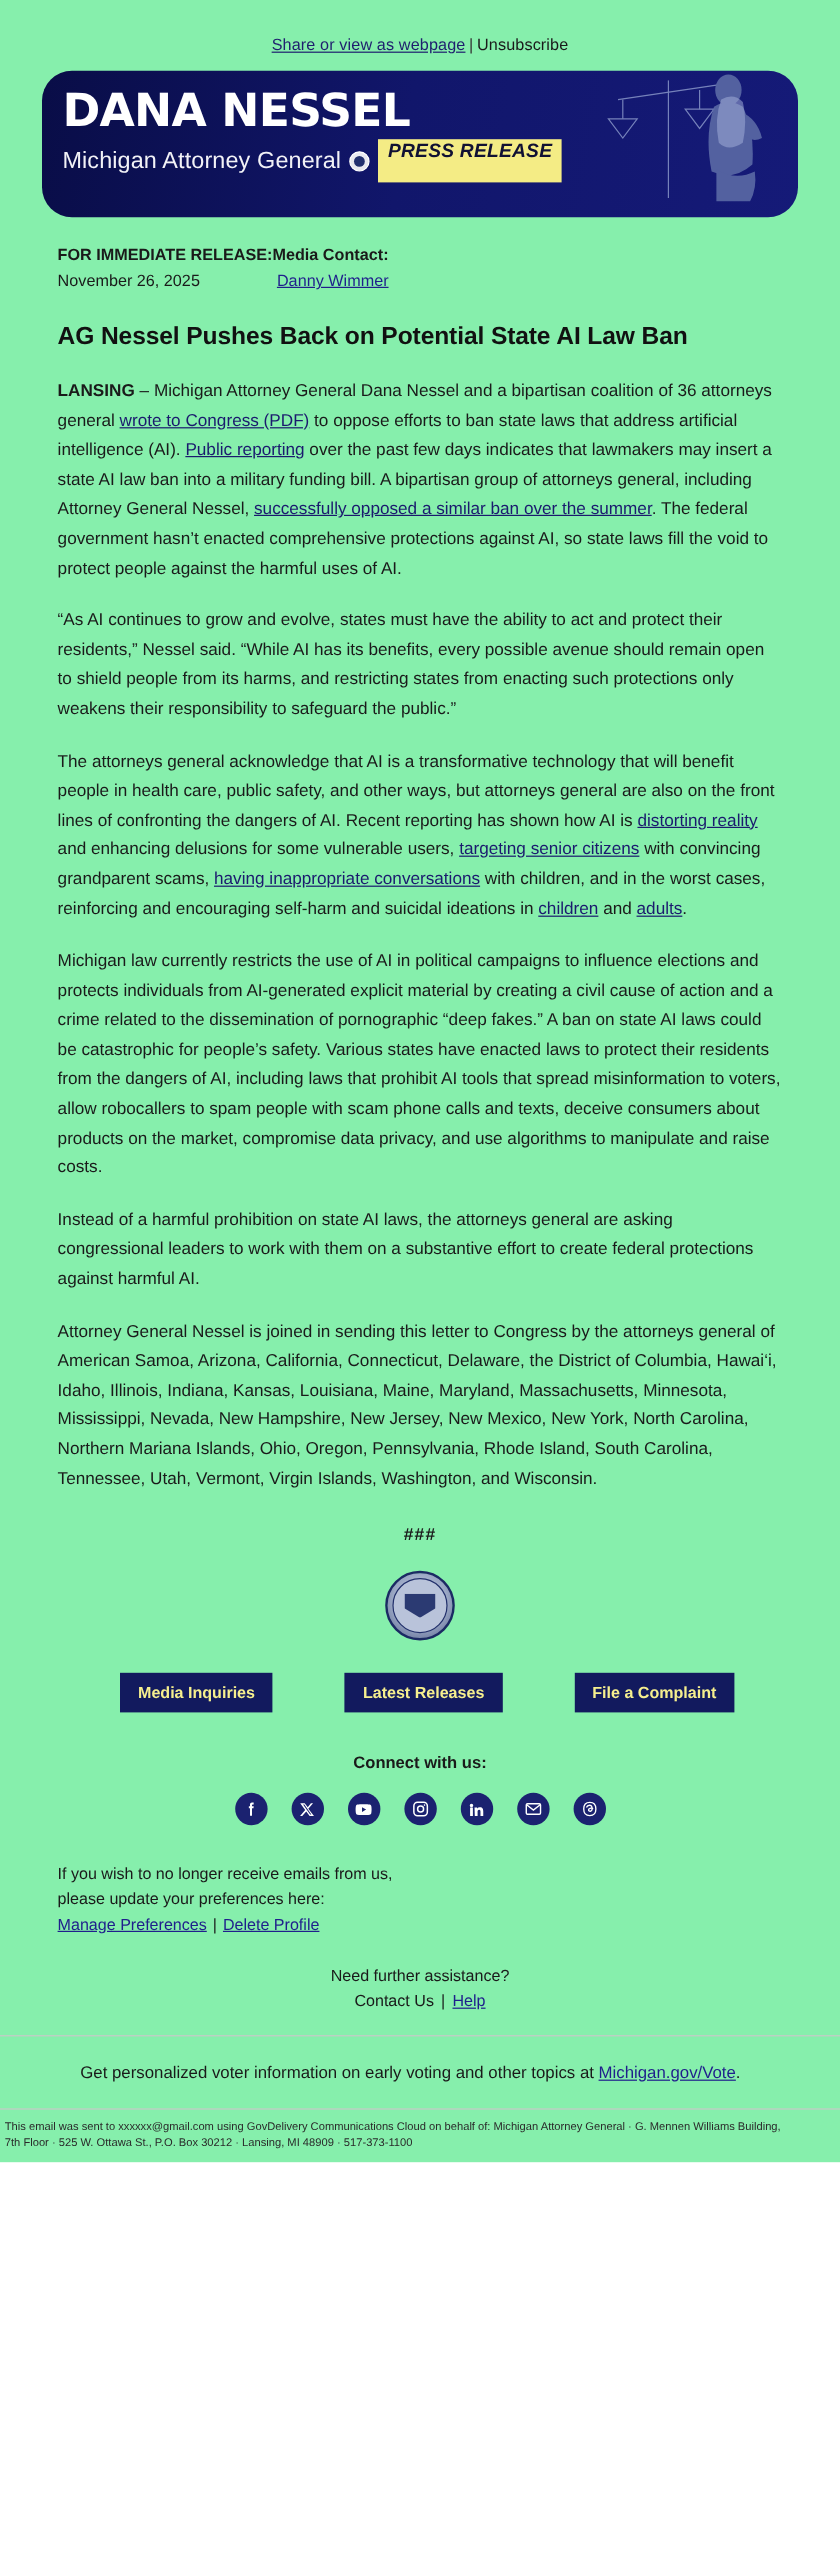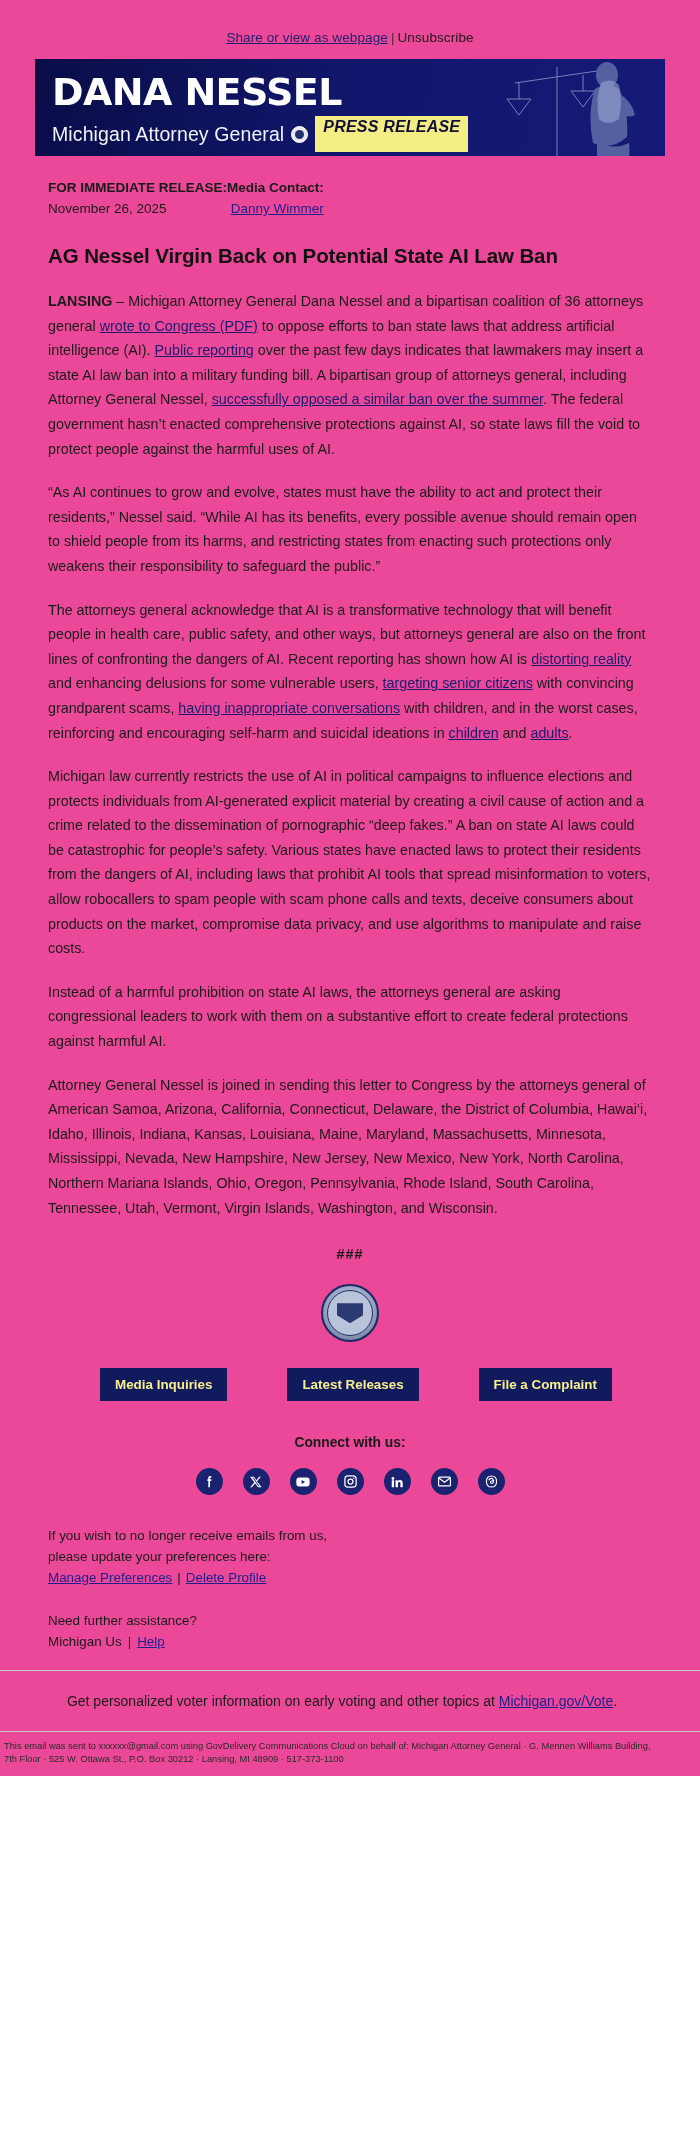--- a/index.html
+++ b/index.html
@@ -11,21 +11,21 @@
   }
   body {
     width: 700px;
     font-family: "Liberation Sans", sans-serif;
     color: #1a1a1a;
     -webkit-font-smoothing: antialiased;
   }
   .page {
     width: 700px;
     position: relative;
-    background: #ec4899;
+    background: #86efac;
   }
 
   
   .preheader {
     text-align: center;
     font-size: 13.5px;
     padding: 30px 0 14px 0;
     color: #1a1a1a;
     letter-spacing: .1px;
   }
@@ -36,22 +36,23 @@
   .preheader .sep { padding: 0 3px; color: #333; }
 
   
   .banner-wrap {
     padding: 0 35px;
   }
   .banner {
     position: relative;
     background: #0d1157;
     background: linear-gradient(100deg,#090d47 0%, #11166b 48%, #151a78 100%);
-    height: 97px;
+    height: 122px;
     overflow: hidden;
+    border-radius: 25px;
   }
   .banner-inner {
     position: relative;
     z-index: 3;
     padding: 11px 0 0 17px;
   }
   .banner-title {
     font-family: "DejaVu Sans", sans-serif;
     font-weight: 700;
     font-size: 38px;
@@ -232,20 +233,21 @@
   .prefs {
     text-align: left;
     font-size: 13.4px;
     line-height: 21px;
     margin-bottom: 6px;
   }
   .prefs a { color: #1f1f8c; text-decoration: underline; }
   .prefs .sep { padding: 0 5px; }
 
   .assist {
+    text-align: center;
     font-size: 13.4px;
     line-height: 21px;
     margin-top: 22px;
     margin-bottom: 18px;
   }
   .assist a { color: #1f1f8c; text-decoration: underline; }
   .assist .sep { padding: 0 6px; }
 
   hr.rule {
     border: none;
@@ -315,21 +317,21 @@
       <div class="left-col">
         <span class="label">FOR IMMEDIATE RELEASE:</span>
         <span class="value">November 26, 2025</span>
       </div>
       <div class="right-col">
         <span class="label">Media Contact:</span>
         <a class="value" href="#">Danny Wimmer</a>
       </div>
     </div>
 
-    <h1 class="headline">AG Nessel Virgin Back on Potential State AI Law Ban</h1>
+    <h1 class="headline">AG Nessel Pushes Back on Potential State AI Law Ban</h1>
 
     <p class="body-para"><b>LANSING</b><span> – Michigan Attorney General Dana Nessel and a bipartisan coalition of 36 attorneys general </span><a class="inline-link" href="#">wrote to Congress (PDF)</a><span> to oppose efforts to ban state laws that address artificial intelligence (AI). </span><a class="inline-link" href="#">Public reporting</a><span> over the past few days indicates that lawmakers may insert a state AI law ban into a military funding bill. A bipartisan group of attorneys general, including Attorney General Nessel, </span><a class="inline-link" href="#">successfully opposed a similar ban over the summer</a><span>. The federal government hasn’t enacted comprehensive protections against AI, so state laws fill the void to protect people against the harmful uses of AI.</span></p>
 
     <p class="body-para">“As AI continues to grow and evolve, states must have the ability to act and protect their residents,” Nessel said. “While AI has its benefits, every possible avenue should remain open to shield people from its harms, and restricting states from enacting such protections only weakens their responsibility to safeguard the public.”</p>
 
     <p class="body-para"><span>The attorneys general acknowledge that AI is a transformative technology that will benefit people in health care, public safety, and other ways, but attorneys general are also on the front lines of confronting the dangers of AI. Recent reporting has shown how AI is </span><a class="inline-link" href="#">distorting reality</a><span> and enhancing delusions for some vulnerable users, </span><a class="inline-link" href="#">targeting senior citizens</a><span> with convincing grandparent scams, </span><a class="inline-link" href="#">having inappropriate conversations</a><span> with children, and in the worst cases, reinforcing and encouraging self-harm and suicidal ideations in </span><a class="inline-link" href="#">children</a><span> and </span><a class="inline-link" href="#">adults</a><span>.</span></p>
 
     <p class="body-para">Michigan law currently restricts the use of AI in political campaigns to influence elections and protects individuals from AI-generated explicit material by creating a civil cause of action and a crime related to the dissemination of pornographic “deep fakes.” A ban on state AI laws could be catastrophic for people’s safety. Various states have enacted laws to protect their residents from the dangers of AI, including laws that prohibit AI tools that spread misinformation to voters, allow robocallers to spam people with scam phone calls and texts, deceive consumers about products on the market, compromise data privacy, and use algorithms to manipulate and raise costs.</p>
 
     <p class="body-para">Instead of a harmful prohibition on state AI laws, the attorneys general are asking congressional leaders to work with them on a substantive effort to create federal protections against harmful AI.</p>
@@ -392,21 +394,21 @@
     </div>
 
     <div class="prefs">
       <div>If you wish to no longer receive emails from us,</div>
       <div>please update your preferences here:</div>
       <div><a href="#">Manage Preferences</a><span class="sep">|</span><a href="#">Delete Profile</a></div>
     </div>
 
     <div class="assist">
       <div>Need further assistance?</div>
-      <div><span>Michigan Us</span><span class="sep">|</span><a href="#">Help</a></div>
+      <div><span>Contact Us</span><span class="sep">|</span><a href="#">Help</a></div>
     </div>
 
   </div>
 
   <hr class="rule">
 
   <div class="voter-band"><span>Get personalized voter information on early voting and other topics at </span><a href="#">Michigan.gov/Vote</a><span>.</span></div>
 
   <hr class="rule">
 

